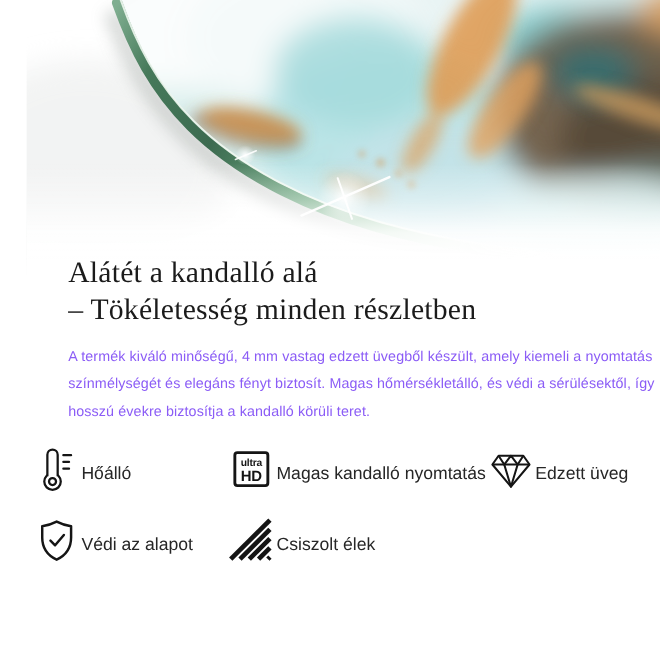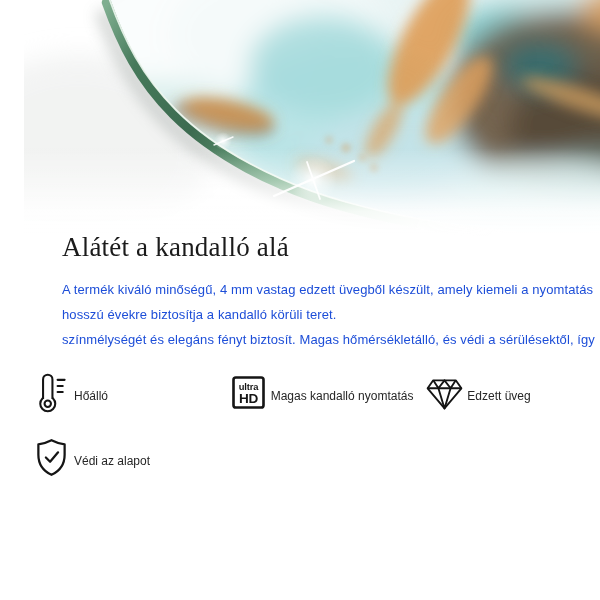--- a/index.html
+++ b/index.html
@@ -14,31 +14,31 @@
     position: absolute; top: 0; left: 0; width: 600px; height: 600px;
     box-sizing: border-box; padding: 230px 38px 0;
   }
   h1.title {
     margin: 0; font-family: "Liberation Serif", serif;
     font-size: 27px; line-height: 34px; font-weight: 400;
     color: #1b1b1b; letter-spacing: 0.2px;
   }
   .desc { margin-top: 13px; }
   .desc .dline {
-    font-size: 13px; line-height: 25px; color: #1d4ed8;
+    font-size: 13px; line-height: 25px; color: #8b5cf6;
     white-space: nowrap; letter-spacing: 0.1px;
   }
   .features {
     display: grid; grid-template-columns: repeat(3, 1fr);
     row-gap: 20px; margin: 18px -33px 0;
   }
   .feature { display: flex; flex-direction: row; align-items: center; }
   .feature svg.icon { width: 45px; height: 45px; display: block; }
   .feature .label {
-    margin-top: 8px; font-size: 12px; line-height: 15px;
+    margin-top: 8px; font-size: 16px; line-height: 15px;
     color: #262626; text-align: center; white-space: nowrap;
   }
   .ultra-word { font-size: 10px; font-weight: 700; letter-spacing: -0.2px; }
   .hd-word { font-size: 14.5px; font-weight: 800; letter-spacing: -0.3px; }
 </style>
 </head>
 <body>
 
 <div class="stage">
 
@@ -127,26 +127,26 @@
     <g stroke="#ffffff" stroke-linecap="round" opacity="0.95">
       <line x1="250" y1="196" x2="330" y2="161" stroke-width="2.2"></line>
       <line x1="283" y1="162" x2="296" y2="199" stroke-width="1.8"></line>
     </g>
 
     <rect x="0" y="120" width="600" height="130" fill="url(#fadeWhite)"></rect>
   </svg>
 
   <div class="content">
 
-    <h1 class="title"><span>Alátét a kandalló alá</span><br></h1>
+    <h1 class="title"><span>Alátét a kandalló alá</span><br><span>– Tökéletesség minden részletben</span></h1>
 
     <div class="desc">
       <div class="dline">A termék kiváló minőségű, 4 mm vastag edzett üvegből készült, amely kiemeli a nyomtatás</div>
+      <div class="dline">színmélységét és elegáns fényt biztosít. Magas hőmérsékletálló, és védi a sérülésektől, így</div>
       <div class="dline">hosszú évekre biztosítja a kandalló körüli teret.</div>
-      <div class="dline">színmélységét és elegáns fényt biztosít. Magas hőmérsékletálló, és védi a sérülésektől, így</div>
     </div>
 
     <div class="features">
 
       <div class="feature">
         <svg class="icon" viewBox="0 0 48 48" aria-hidden="true">
           <g fill="none" stroke="#151515" stroke-width="2.2">
             <circle cx="20" cy="36" r="8"></circle>
             <path d="M15,31 L15,10 A5,5 0 0 1 25,10 L25,31" fill="#ffffff"></path>
             <circle cx="20" cy="36" r="3.4"></circle>
@@ -184,17 +184,29 @@
       <div class="feature">
         <svg class="icon" viewBox="0 0 48 48" aria-hidden="true">
           <g fill="none" stroke="#151515" stroke-width="2.4" stroke-linejoin="round">
             <path d="M24,5.5 C29,8 34,9.5 38,10 L38,21 C38,31.5 32.5,38.5 24,42.5 C15.5,38.5 10,31.5 10,21 L10,10 C14,9.5 19,8 24,5.5 Z"></path>
             <path d="M18,24 L22.5,28.5 L31,18.5" stroke-linecap="round"></path>
           </g>
         </svg>
         <div class="label">Védi az alapot</div>
       </div>
 
+      <div class="feature">
+        <svg class="icon" viewBox="0 0 48 48" aria-hidden="true">
+          <g stroke="#151515" stroke-width="4.5" fill="none">
+            <line x1="4" y1="42" x2="42" y2="4"></line>
+            <line x1="13" y1="42" x2="42" y2="13"></line>
+            <line x1="22" y1="42" x2="42" y2="22"></line>
+            <line x1="31" y1="42" x2="42" y2="31"></line>
+            <line x1="40" y1="42" x2="42" y2="40"></line>
+          </g>
+        </svg>
+        <div class="label">Csiszolt élek</div>
+      </div>
 
 
     </div>
   </div>
 </div>
 
 </body></html>

